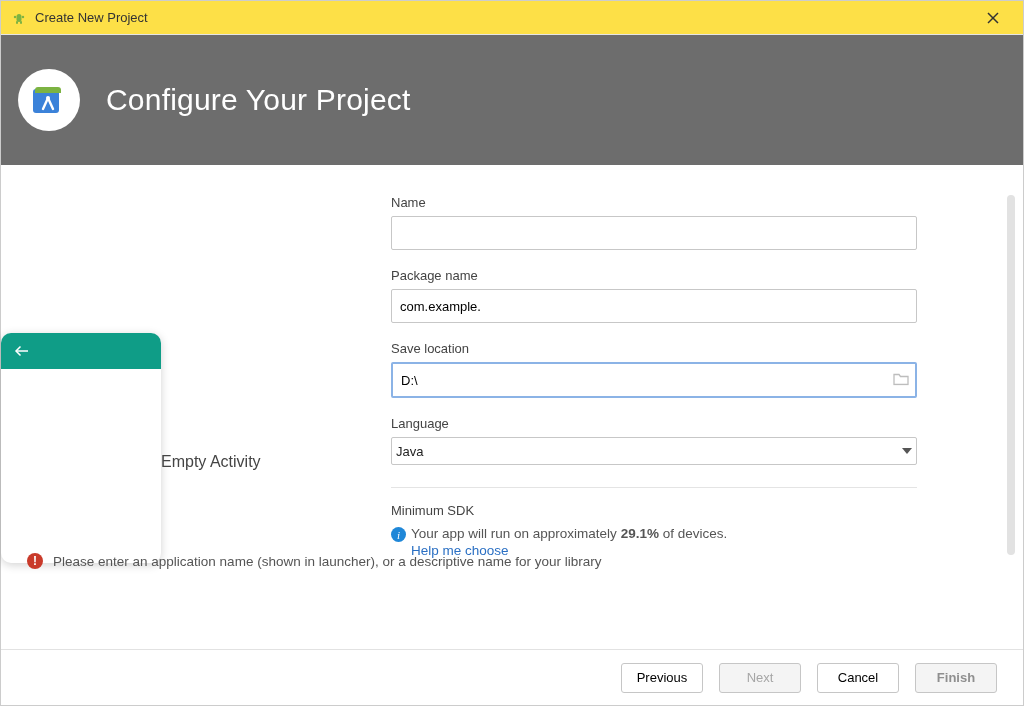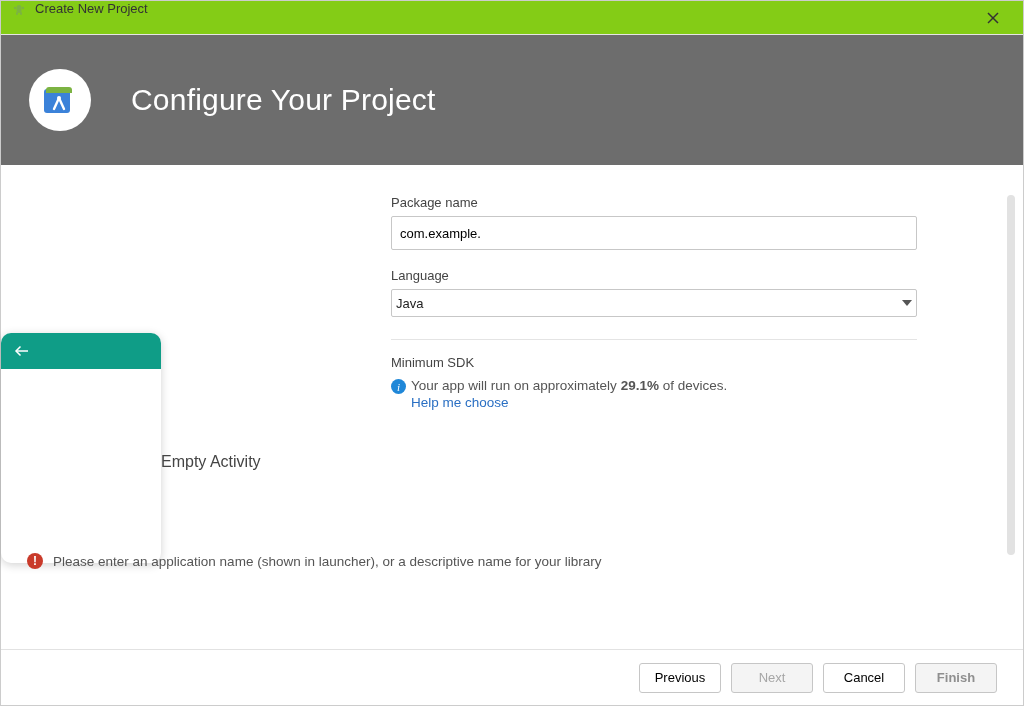--- a/index.html
+++ b/index.html
@@ -1,24 +1,24 @@
 <!DOCTYPE html>
 <html><head>
 <meta charset="utf-8">
 <style>
   * { box-sizing: border-box; margin: 0; padding: 0; }
   html, body { width: 1024px; height: 706px; font-family: "Segoe UI", Arial, sans-serif; font-size: 13px; color: #222; background: #f0f0f0; overflow: hidden; }
   .window { width: 1024px; height: 706px; background: #fff; border: 1px solid #ccc; display: flex; flex-direction: column; }
-  .titlebar { height: 34px; display: flex; padding: 0 10px; border-bottom: 1px solid #e5e5e5; background: #84cc16; }
+  .titlebar { height: 34px; display: flex; align-items: center; padding: 0 10px; border-bottom: 1px solid #e5e5e5; background: #fde047; }
   .titlebar .app-icon { width: 16px; height: 16px; margin-right: 8px; display: inline-flex; align-items: center; justify-content: center; }
   .titlebar .title { font-size: 13px; color: #333; }
   .titlebar .close { margin-left: auto; width: 40px; height: 34px; display: flex; align-items: center; justify-content: center; cursor: pointer; }
   .titlebar .close svg { width: 12px; height: 12px; stroke: #333; stroke-width: 1.5; }
 
-  .header-banner { background: #6d6d6d; height: 130px; display: flex; align-items: center; padding: 0 28px; gap: 40px; }
+  .header-banner { background: #6d6d6d; height: 130px; display: flex; align-items: center; padding: 0 17px; gap: 26px; }
   .header-banner .circle { width: 62px; height: 62px; border-radius: 50%; background: #fff; display: flex; align-items: center; justify-content: center; }
   .header-banner h1 { color: #fff; font-weight: 300; font-size: 30px; letter-spacing: .2px; }
 
   .body-area { flex: 1; display: flex; position: relative; padding: 30px 0 0 0; }
   .preview-col { width: 380px; display: flex; flex-direction: row; align-items: center; padding-top: 52px; }
   .phone { width: 160px; height: 230px; border-radius: 10px; background: #fff; box-shadow: 0 2px 10px rgba(0,0,0,.18); overflow: hidden; }
   .phone .appbar { background: #0f9d87; height: 36px; display: flex; align-items: center; padding-left: 12px; }
   .phone .appbar svg { width: 18px; height: 18px; stroke: #fff; stroke-width: 2; fill: none; }
   .preview-caption { margin-top: 28px; font-size: 16px; color: #444; }
 
@@ -36,21 +36,21 @@
   .sdk-row .select { display: inline-flex; width: calc(100% - 100px); vertical-align: middle; }
   .hint { margin-top: 8px; padding-left: 20px; position: relative; font-size: 13.5px; }
   .hint .info-icon { position: absolute; left: 0; top: 1px; width: 15px; height: 15px; border-radius: 50%; background: #1f87d8; color: #fff; display: flex; align-items: center; justify-content: center; font-size: 11px; font-family: Georgia, serif; font-style: italic; }
   .hint .line1 { color: #555; }
   .hint .line1 strong { font-weight: 600; }
   .hint .line2 { color: #2a6fc3; margin-top: 2px; cursor: pointer; }
 
   .error-row { position: absolute; left: 26px; bottom: 80px; display: flex; align-items: center; gap: 10px; font-size: 13.5px; color: #555; }
   .error-row .err-icon { width: 16px; height: 16px; border-radius: 50%; background: #c93a2a; color: #fff; display: flex; align-items: center; justify-content: center; font-weight: bold; font-size: 12px; }
 
-  .footer { height: 56px; border-top: 1px solid #e2e2e2; display: flex; align-items: center; justify-content: flex-end; padding-right: 26px; gap: 10px; }
+  .footer { height: 56px; border-top: 1px solid #e2e2e2; display: flex; align-items: center; justify-content: flex-end; padding-right: 26px; gap: 16px; }
   .btn { min-width: 82px; height: 30px; border: 1px solid #c6c6c6; background: #fff; border-radius: 3px; font-size: 13px; cursor: pointer; }
   .btn.disabled { background: #f4f4f4; color: #a6a6a6; cursor: default; }
   .btn.subtle-disabled { background: #f4f4f4; color: #8f8f8f; font-weight: 700; cursor: default; }
 
   .scrollbar { position: absolute; right: 8px; top: 30px; width: 8px; height: 360px; background: #e2e2e2; border-radius: 4px; }
 </style>
 </head>
 <body>
 
 <div class="window">
@@ -95,26 +95,41 @@
               <line x1="20" y1="12" x2="4" y2="12"></line>
               <polyline points="10 6 4 12 10 18"></polyline>
             </svg>
         </div>
       </div>
       <div class="preview-caption">Empty Activity</div>
     </div>
 
     <div class="form-col">
 
+      <div class="field">
+        <label class="field-label">Name</label>
+        <input class="text-input" type="text" value="" style="">
+      </div>
 
       <div class="field">
         <label class="field-label">Package name</label>
         <input class="text-input" type="text" value="com.example." style="">
       </div>
 
+      <div class="field">
+        <label class="field-label">Save location</label>
+        <div class="input-wrap">
+          <input class="text-input focused" type="text" value="D:\" style="">
+          <span class="browse-icon">
+            <svg width="16" height="14" viewBox="0 0 16 14">
+                <path d="M1 3 h5 l1.5 2 h7.5 v8 h-14 z" fill="none" stroke="#888" stroke-width="1.3"></path>
+              </svg>
+          </span>
+        </div>
+      </div>
 
       <div class="field">
         <label class="field-label">Language</label>
         <div class="select">
           <span>Java</span>
           <span class="caret"></span>
         </div>
       </div>
 
       <div class="divider"></div>

